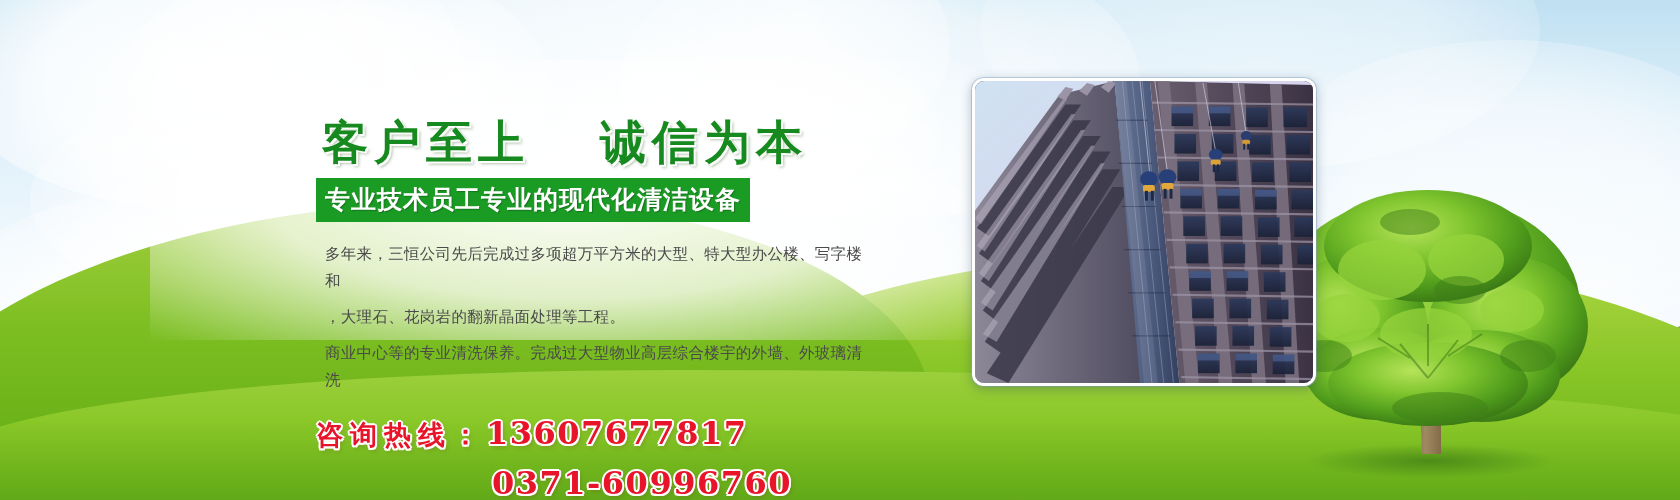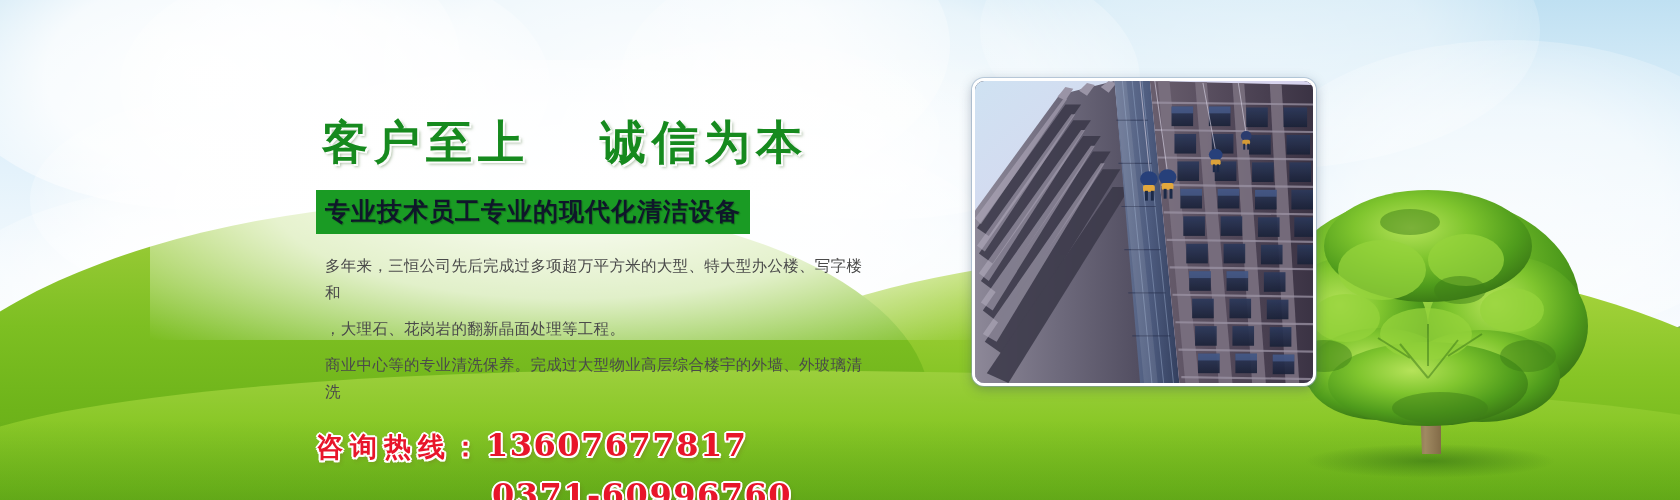--- a/index.html
+++ b/index.html
@@ -107,26 +107,26 @@
       2px 2px 0 rgba(255,255,255,0.95),
       3px 3px 3px rgba(120,150,110,0.55),
       -1px -1px 0 rgba(255,255,255,0.7);
     margin-left:6px;
   }
   .headline .gap { display:inline-block; width:26px; }
 
   .subbar {
     display:inline-block;
     background:#1a9b24;
-    color:#0f172a;
+    color:#ffffff;
     font-size:25px;
     font-weight:bold;
     letter-spacing:1px;
     padding:5px 9px 6px 9px;
-    margin-top:16px;
+    margin-top:4px;
     white-space:nowrap;
     text-shadow:1px 1px 1px rgba(0,0,0,0.25);
   }
 
   .paragraph {
     margin-top:18px;
     width:570px;
     color:#4a4a4a;
     font-size:15.5px;
     line-height:27px;

